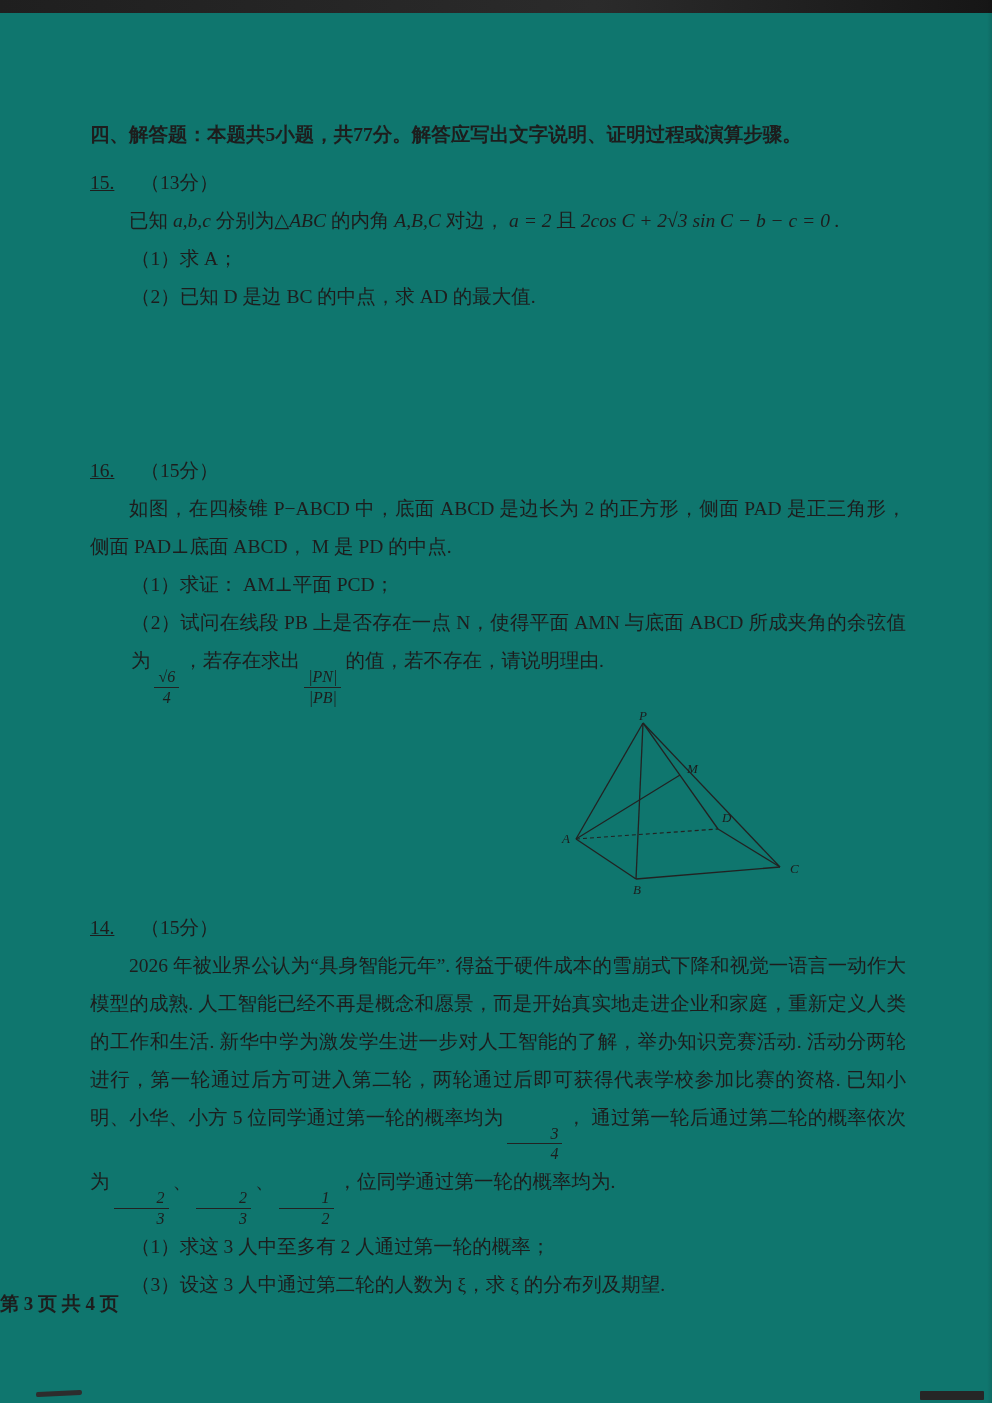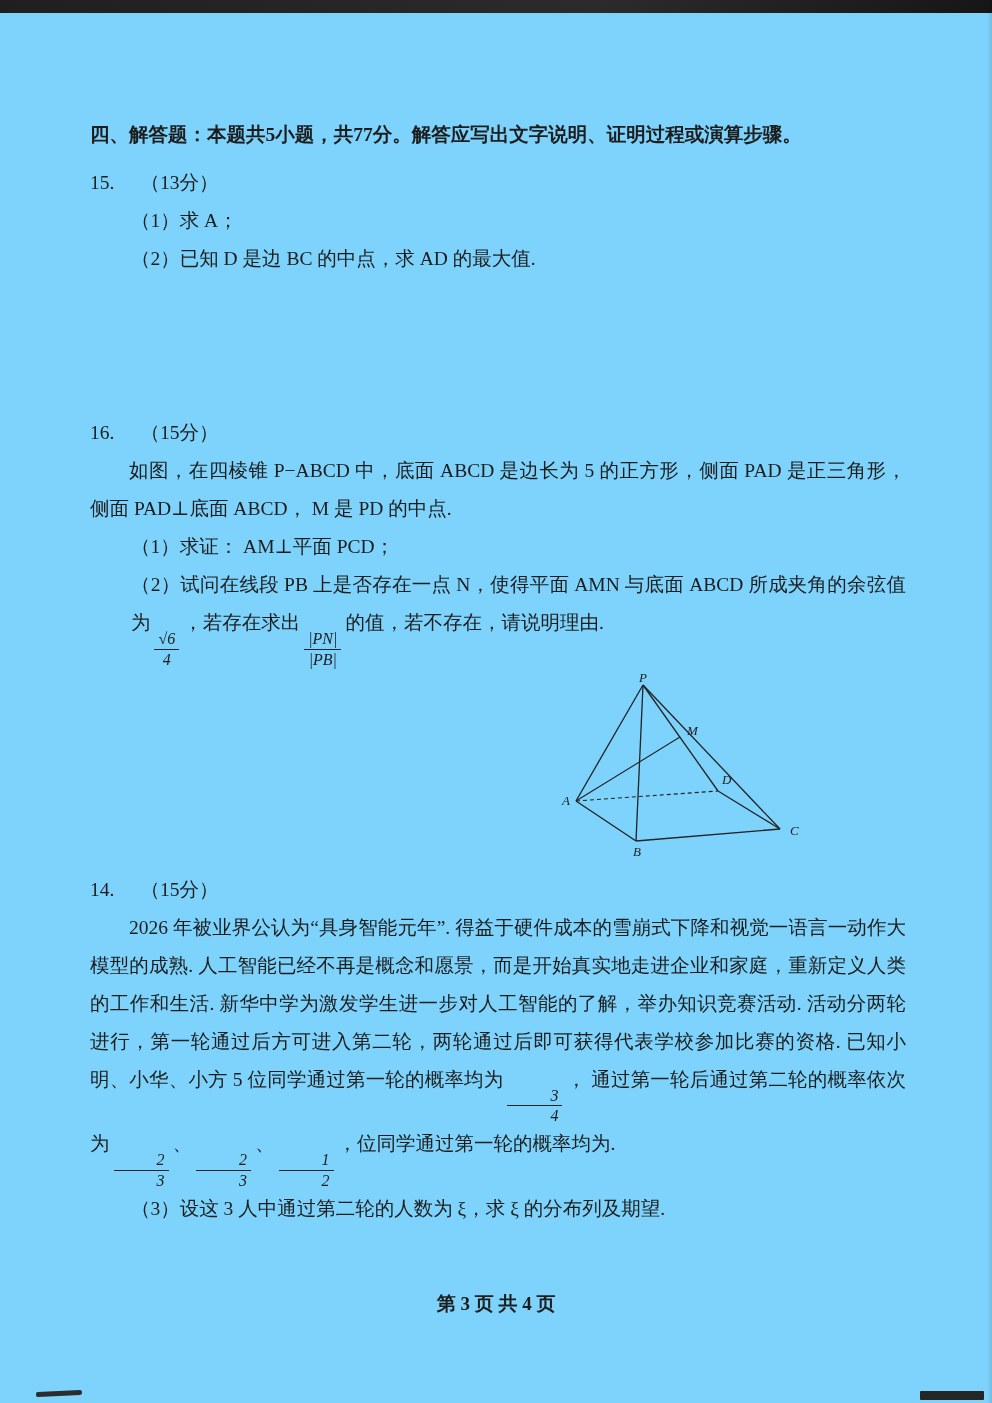--- a/index.html
+++ b/index.html
@@ -1,20 +1,20 @@
 <!DOCTYPE html>
 <html><head>
 <meta charset="utf-8">
 <style>
   html,body{margin:0;padding:0;background:#e9e9e7;}
   .page{
     position:relative;
     width:992px;height:1403px;
     margin:0 auto;
-    background:#7dd3fc;
+    background:#0f766e;
     font-family:"Liberation Serif","DejaVu Serif",serif;
     color:#1d1d1d;
     overflow:hidden;
   }
   .scan-bar-top{
     position:absolute;top:0;left:0;width:100%;height:13px;
     background:linear-gradient(90deg,#1f1f1f,#2b2b2b 60%,#161616);
   }
   .scan-edge-right{
     position:absolute;top:0;right:0;width:5px;height:100%;
@@ -29,69 +29,72 @@
     background:#262626;border-radius:1px;
   }
   .content{
     position:absolute;top:116px;left:90px;right:86px;
     font-size:19.5px;line-height:1.95;
     text-align:justify;
   }
   p{margin:0;}
   .section-header{font-weight:bold;margin-bottom:10px;}
   .q-head{margin-top:10px;}
-  .q-head .num{margin-right:26px;}
+  .q-head .num{margin-right:26px;text-decoration:underline;}
   .first-indent{text-indent:2em;}
   .subpart{margin-left:2.1em;}
   .math{font-style:italic;}
   .answer-space-lg{height:126px;}
   .frac{
     display:inline-flex;flex-direction:column;align-items:center;
     vertical-align:-0.95em;line-height:1.2;font-size:0.82em;
     margin:0 4px;font-style:italic;
   }
   .frac .fnum{border-bottom:1.4px solid #222;padding:0 4px;}
   .frac .fden{padding:0 2px;}
   .figure-row{
     display:flex;justify-content:flex-end;
     padding-right:92px;margin-top:4px;margin-bottom:6px;
   }
   .figure-row svg{display:block;}
   .fig-label{font-style:italic;font-family:"Liberation Serif",serif;font-size:13px;fill:#1d1d1d;}
   .footer{
     position:absolute;bottom:86px;left:0;width:100%;
-    text-align:center;font-weight:bold;font-size:19px;color:#1d1d1d;
+    text-align:left;font-weight:bold;font-size:19px;color:#1d1d1d;
   }
 </style>
 </head>
 <body>
 
 <div class="page">
   <div class="scan-bar-top"></div>
   <div class="scan-edge-right"></div>
 
   <div class="content">
 
     <p class="section-header">四、解答题：本题共5小题，共77分。解答应写出文字说明、证明过程或演算步骤。</p>
 
     <div>
       <p class="q-head">
         <span class="num">15.</span><span>（13分）</span>
       </p>
+      <p class="first-indent">
+        <span>已知 </span><span class="math">a,b,c</span><span> 分别为△</span><span class="math">ABC</span><span> 的内角 </span><span class="math">A,B,C</span><span> 对边， </span><span class="math">a = 2</span><span> 且 </span><span class="math">2cos C + 2√3 sin C − b − c = 0 .</span>
+      </p>
       <p class="subpart">（1）求 A；</p>
       <p class="subpart">（2）已知 D 是边 BC 的中点，求 AD 的最大值.</p>
     </div>
 
     <div class="answer-space-lg"></div>
 
     <div>
       <p class="q-head">
         <span class="num">16.</span><span>（15分）</span>
       </p>
-      <p class="first-indent">如图，在四棱锥 P−ABCD 中，底面 ABCD 是边长为 5 的正方形，侧面 PAD 是正三角形，侧面 PAD⊥底面 ABCD， M 是 PD 的中点.</p>
+      <p class="first-indent">如图，在四棱锥 P−ABCD 中，底面 ABCD 是边长为 2 的正方形，侧面 PAD 是正三角形，侧面 PAD⊥底面 ABCD， M 是 PD 的中点.</p>
       <p class="subpart">（1）求证： AM⊥平面 PCD；</p>
       <p class="subpart">
         <span>（2）试问在线段 PB 上是否存在一点 N，使得平面 AMN 与底面 ABCD 所成夹角的余弦值为</span><span class="frac">
             <span class="fnum">√6</span>
             <span class="fden">4</span>
           </span><span>，若存在求出</span><span class="frac">
             <span class="fnum">|PN|</span>
             <span class="fden">|PB|</span>
           </span><span>的值，若不存在，请说明理由.</span>
       </p>
@@ -132,20 +135,21 @@
             <span class="fnum">2</span>
             <span class="fden">3</span>
           </span><span>、</span><span class="frac">
             <span class="fnum">2</span>
             <span class="fden">3</span>
           </span><span>、</span><span class="frac">
             <span class="fnum">1</span>
             <span class="fden">2</span>
           </span><span>，</span><span>位同学通过第一轮的概率均为.</span>
       </p>
+      <p class="subpart">（1）求这 3 人中至多有 2 人通过第一轮的概率；</p>
       <p class="subpart">（3）设这 3 人中通过第二轮的人数为 ξ，求 ξ 的分布列及期望.</p>
     </div>
 
   </div>
 
   <div class="footer">第 3 页 共 4 页</div>
 
   <div class="scan-mark-bl"></div>
   <div class="scan-mark-br"></div>
 </div>

